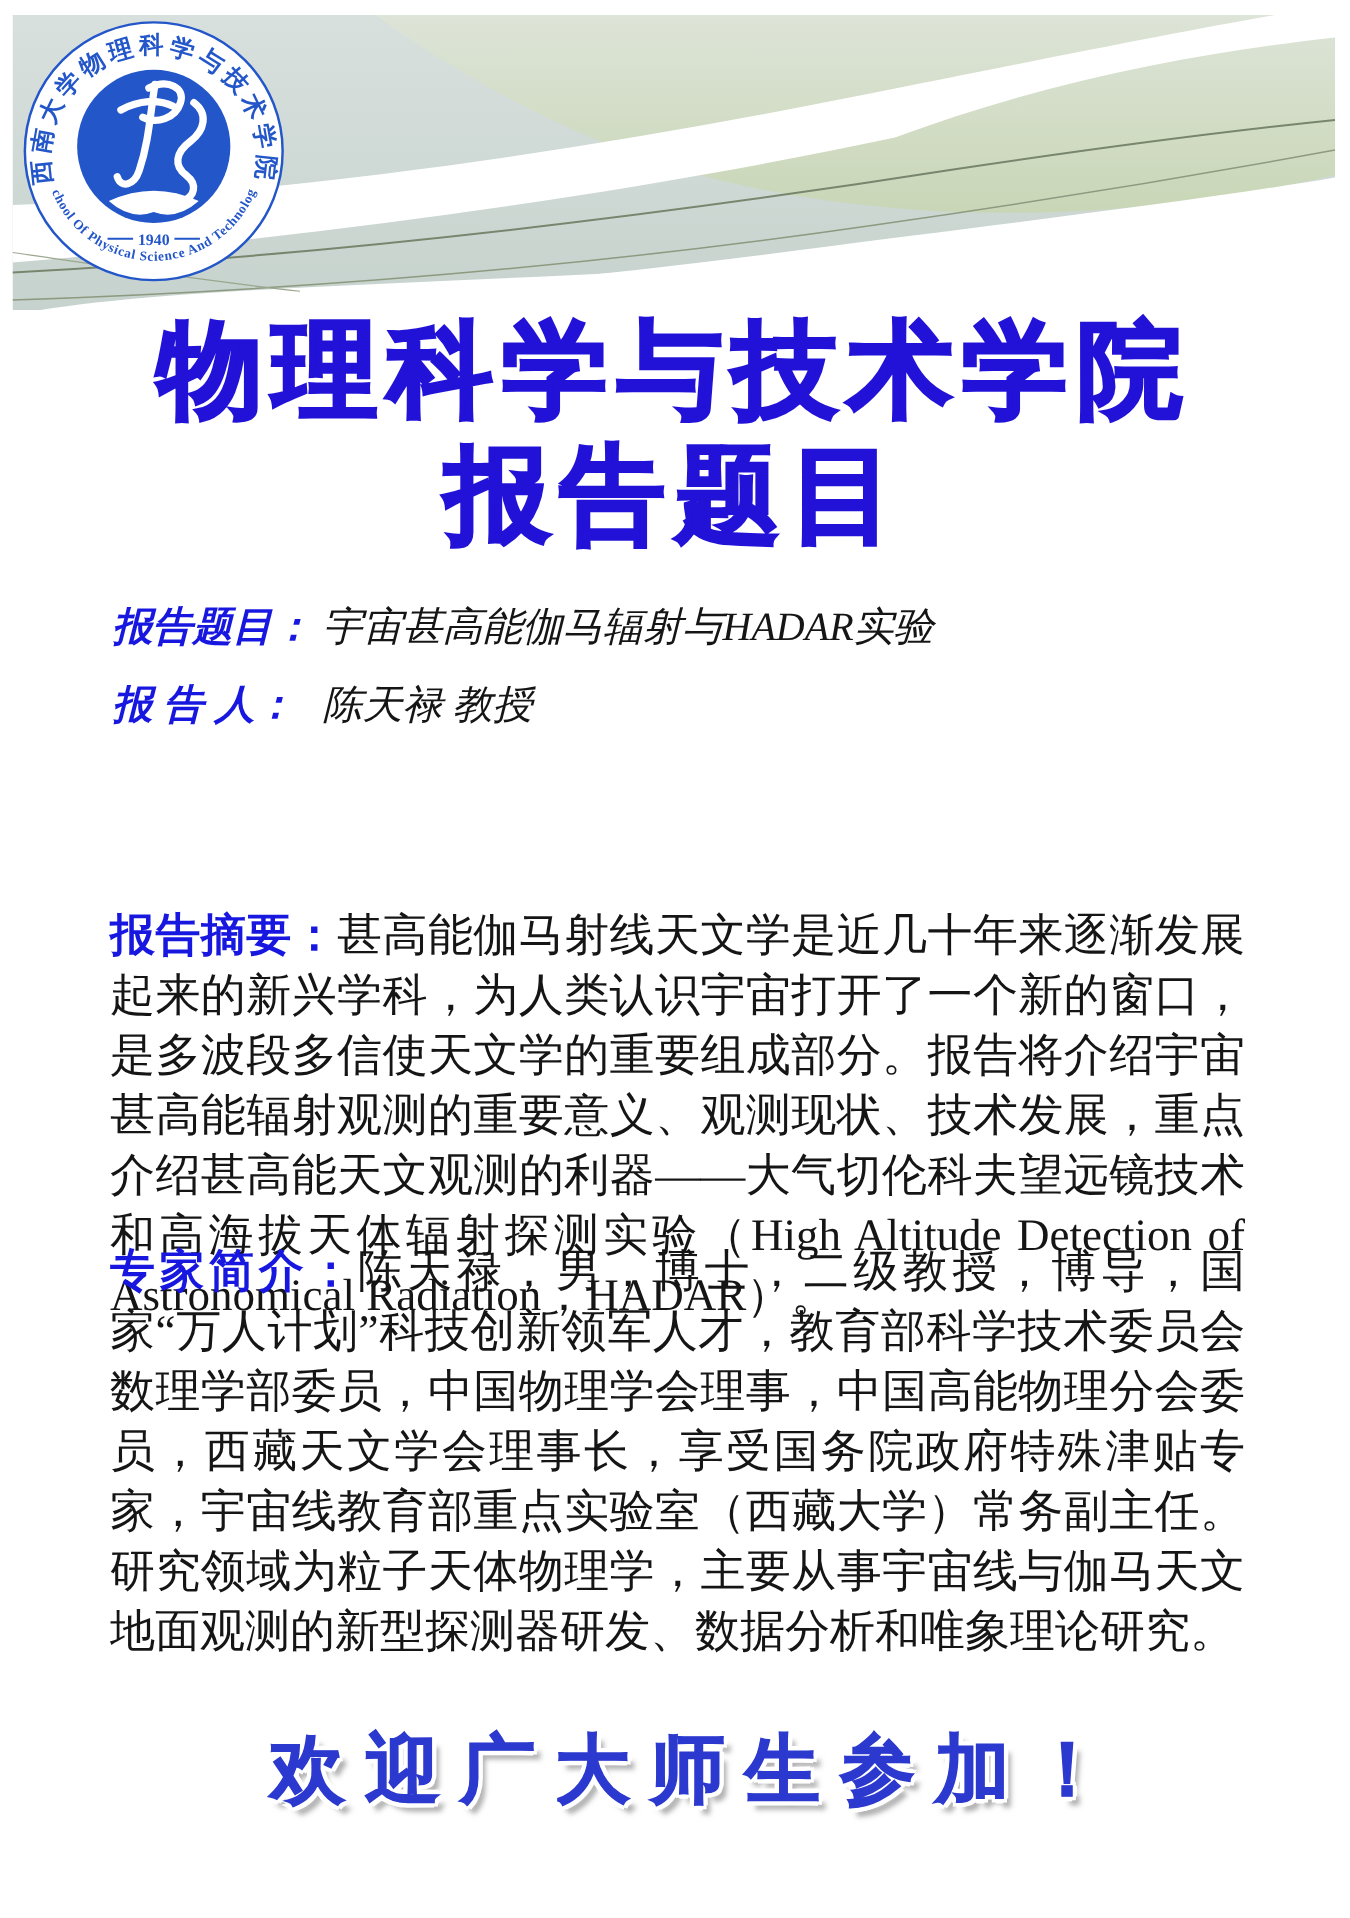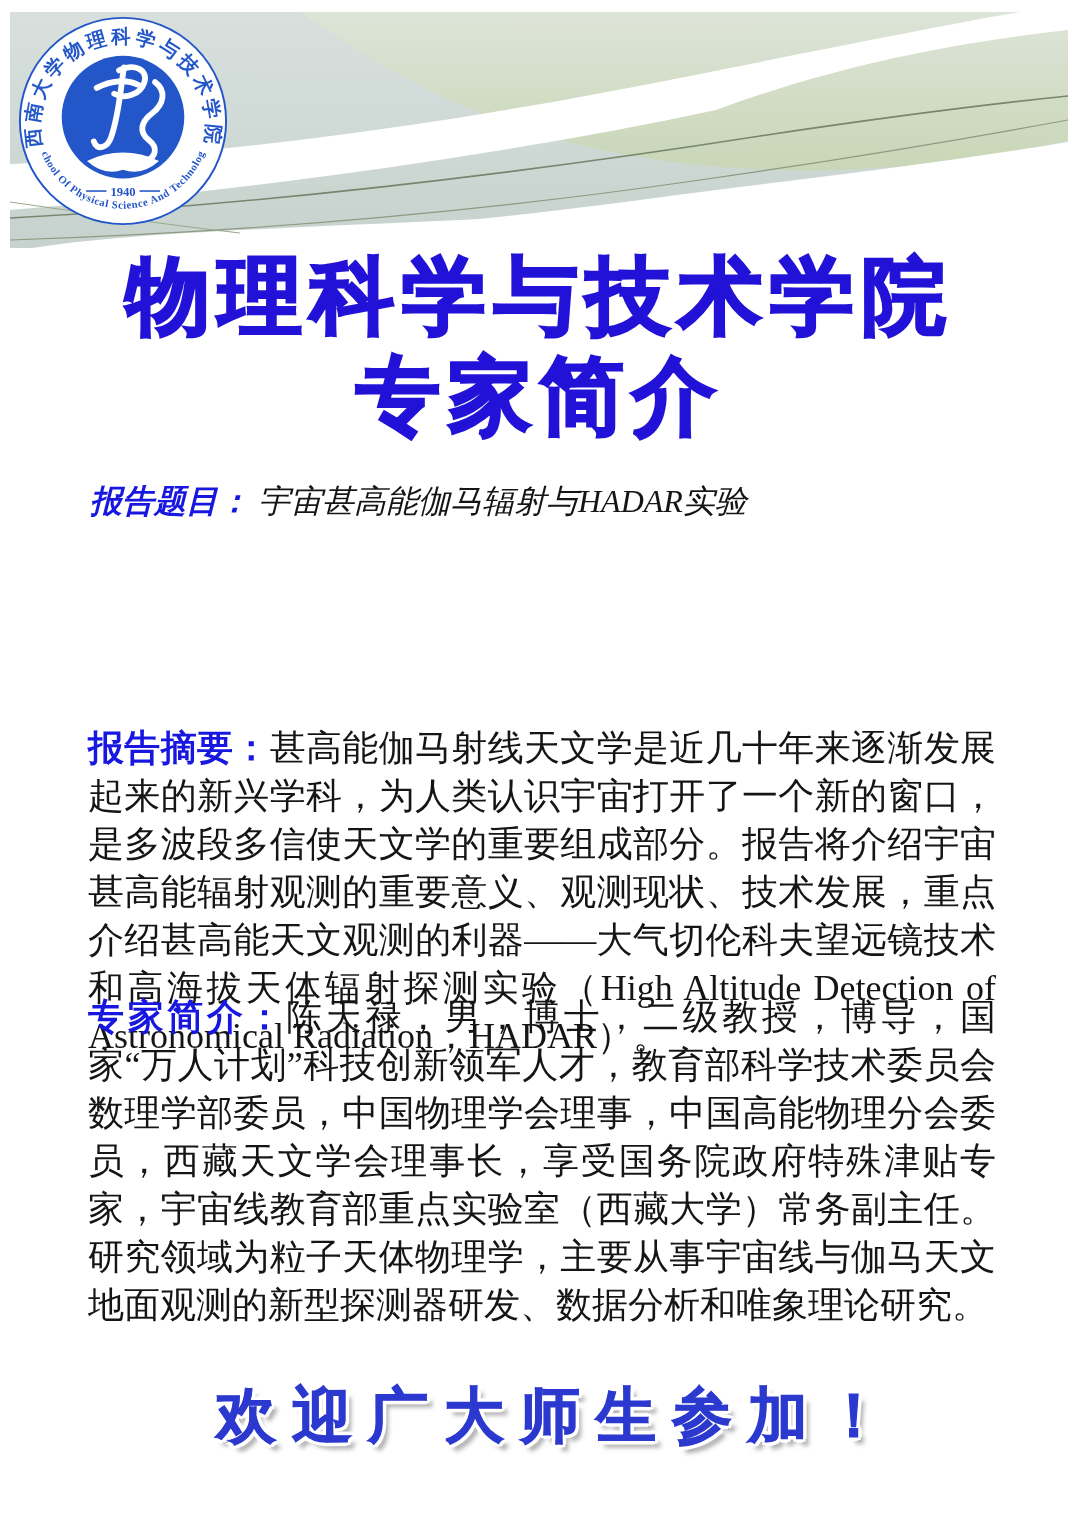--- a/index.html
+++ b/index.html
@@ -155,26 +155,29 @@
       <path d="M 33 -40 C 45 -31 42 -17 30 -8 C 18 1 16 12 27 20 C 36 27 34 37 24 41"></path>
     </g>
     <path d="M -37 41 Q 0 24 37 41 Q 19 57 0 50 Q -19 57 -37 41 Z" fill="#ffffff"></path>
     <line x1="-38" y1="72" x2="-17" y2="72" stroke="#2356c9" stroke-width="1.6"></line>
     <line x1="17" y1="72" x2="38" y2="72" stroke="#2356c9" stroke-width="1.6"></line>
     <text class="year" x="0" y="77">1940</text>
   </svg>
 
   <div class="title">
     <div>物理科学与技术学院</div>
-    <div>专家简介</div>
+    <div>报告题目</div>
   </div>
 
   <div class="details">
     <div class="detail-row">
       <span class="lbl">报告题目：</span><span class="val">宇宙甚高能伽马辐射与HADAR实验</span>
+    </div>
+    <div class="detail-row">
+      <span class="lbl">报 告 人：</span><span class="val">陈天禄 教授</span>
     </div>
   </div>
 
   <p class="para para-abstract">
     <span class="lbl">报告摘要：</span><span class="val">甚高能伽马射线天文学是近几十年来逐渐发展起来的新兴学科，为人类认识宇宙打开了一个新的窗口，是多波段多信使天文学的重要组成部分。报告将介绍宇宙甚高能辐射观测的重要意义、观测现状、技术发展，重点介绍甚高能天文观测的利器——大气切伦科夫望远镜技术和高海拔天体辐射探测实验（High Altitude Detection of Astronomical Radiation，HADAR）。</span>
   </p>
 
   <p class="para para-bio">
     <span class="lbl">专家简介：</span><span class="val">陈天禄，男，博士，二级教授，博导，国家“万人计划”科技创新领军人才，教育部科学技术委员会数理学部委员，中国物理学会理事，中国高能物理分会委员，西藏天文学会理事长，享受国务院政府特殊津贴专家，宇宙线教育部重点实验室（西藏大学）常务副主任。研究领域为粒子天体物理学，主要从事宇宙线与伽马天文地面观测的新型探测器研发、数据分析和唯象理论研究。</span>
   </p>

